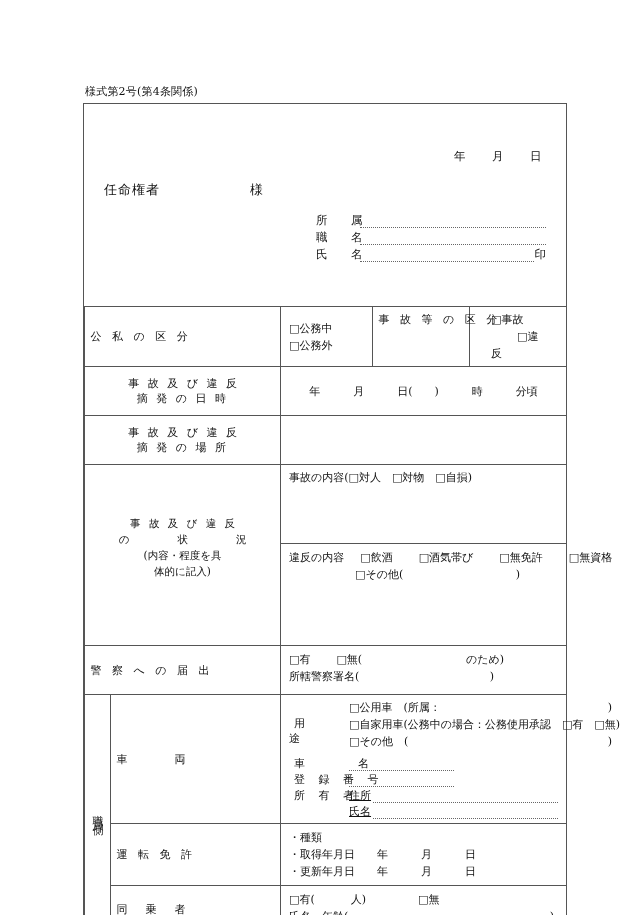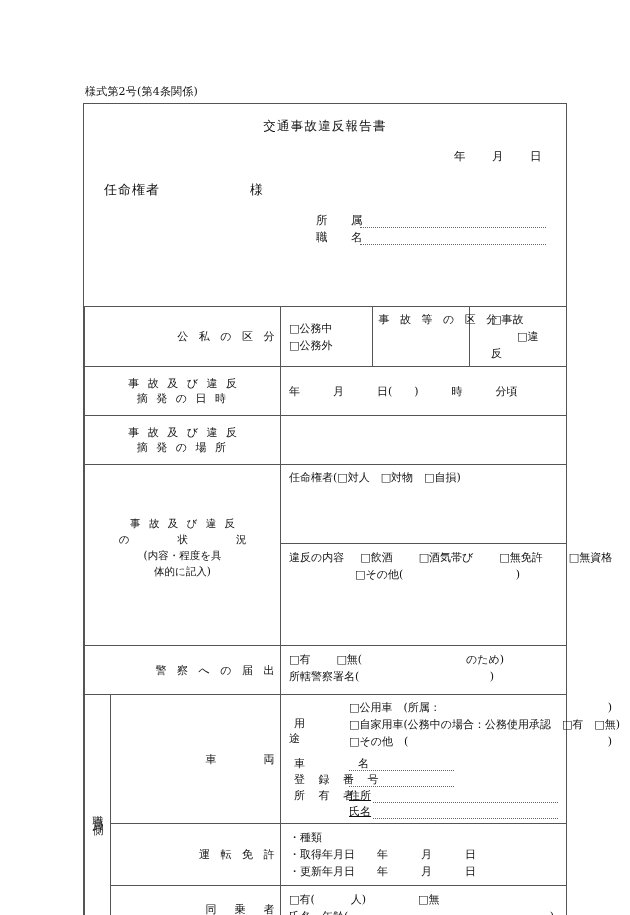--- a/index.html
+++ b/index.html
@@ -120,21 +120,21 @@
   }
   table.grid td {
     border: 1px solid #555;
     padding: 0;
     vertical-align: top;
   }
   table.grid td.mid { vertical-align: middle; }
 
   
   .lbl {
-    text-align: right;
+    text-align: left;
     letter-spacing: 3.5px;
     text-indent: 3.5px;
     line-height: 15px;
     padding: 4px 2px !important;
     white-space: nowrap;
   }
   .lbl-2line {
     text-align: center;
     letter-spacing: 2.5px;
     text-indent: 2.5px;
@@ -196,38 +196,42 @@
 <body>
 
 <div class="page">
 
   <div class="form-no">様式第2号(第4条関係)</div>
 
   <div class="sheet">
 
     <div class="header">
 
-      <div class="doc-title">交通事故違反報告書</div>
 
       <div class="date-line">
         <span>年</span><span class="gap"></span><span>月</span><span class="gap"></span><span>日</span>
       </div>
 
       <div class="appointer">
         <span>任命権者</span><span class="sama">様</span>
       </div>
 
       <div class="affil-block">
         <div class="affil-row">
           <span class="affil-label">所　属</span>
           <span class="dots"></span>
         </div>
         <div class="affil-row">
           <span class="affil-label">職　名</span>
           <span class="dots"></span>
+        </div>
+        <div class="affil-row">
+          <span class="affil-label">氏　名</span>
+          <span class="dots"></span>
+          <span class="affil-suffix">印</span>
         </div>
       </div>
 
     </div>
 
     <table class="grid">
       <colgroup>
         <col style="width:26px">
         <col style="width:72px">
         <col style="width:98px">
@@ -253,21 +257,21 @@
           </tbody>
               </table>
         </td>
       </tr>
 
       <tr>
         <td class="lbl-2line mid" colspan="3" style="height:38px">
           <span>事 故 及 び 違 反</span><br>
           <span>摘 発 の 日 時</span>
         </td>
-        <td class="cell-pad mid" colspan="2" style="text-align:left">年　　　月　　　日(　　)　　　時　　　分頃</td>
+        <td class="cell-pad mid" colspan="2" style="text-align:center">年　　　月　　　日(　　)　　　時　　　分頃</td>
       </tr>
 
       <tr>
         <td class="lbl-2line mid" colspan="3" style="height:38px">
           <span>事 故 及 び 違 反</span><br>
           <span>摘 発 の 場 所</span>
         </td>
         <td class="cell-pad" colspan="2"></td>
       </tr>
 
@@ -275,21 +279,21 @@
         <td class="situ-label" colspan="3" style="height:168px">
           <div style="margin-top:44px">
             <span class="l1">事 故 及 び 違 反</span>
             <span class="l2">の　　状　　況</span>
             <span class="l3">(内容・程度を具</span>
             <span class="l4">体的に記入)</span>
           </div>
         </td>
         <td colspan="2" style="padding:0 !important">
           <div style="height:79px;border-bottom:1px solid #555;padding:5px 8px;box-sizing:border-box">
-            <span>任命権者(□対人　□対物　□自損)</span>
+            <span>事故の内容(□対人　□対物　□自損)</span>
           </div>
           <div style="height:88px;padding:5px 8px;box-sizing:border-box">
             <div class="row-line">
               <span>違反の内容</span><span class="sp4"></span><span>□飲酒</span><span class="sp6"></span><span>□酒気帯び</span><span class="sp6"></span><span>□無免許</span><span class="sp6"></span><span>□無資格</span>
             </div>
             <div class="row-line" style="padding-left:66px">
               <span>□その他(</span><span style="float:right;padding-right:38px">)</span>
             </div>
           </div>
         </td>

